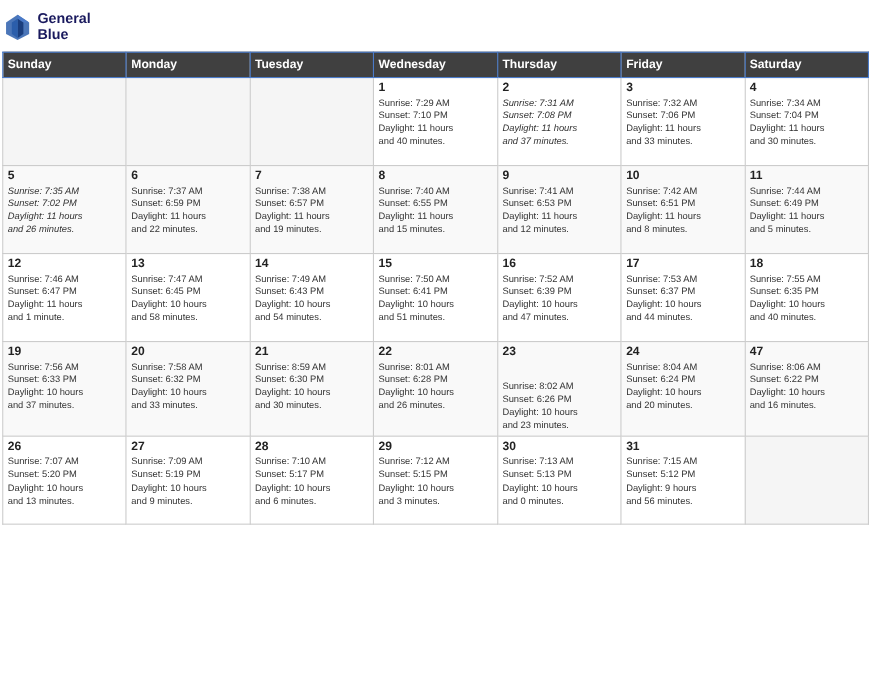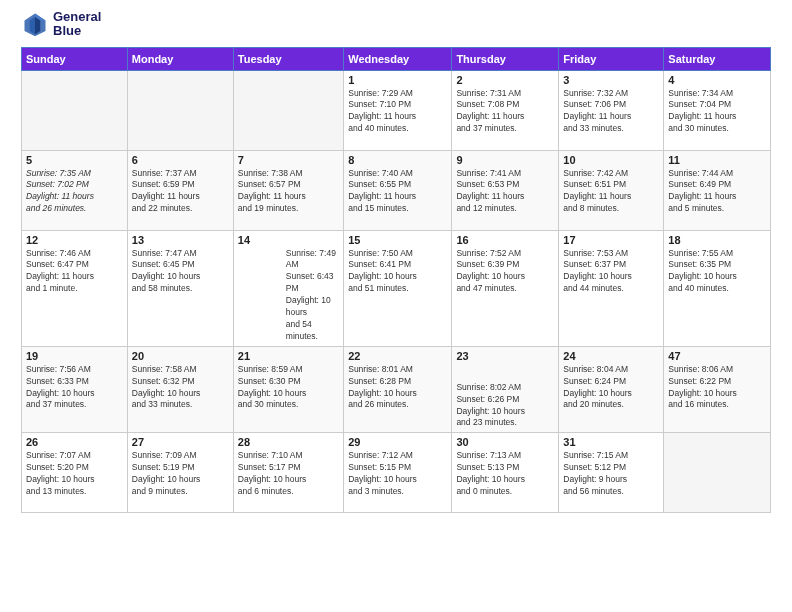--- a/index.html
+++ b/index.html
@@ -6,21 +6,21 @@
     body {
       font-family: Arial, sans-serif;
       background: #fff;
       width: 792px;
       height: 612px;
       overflow: hidden;
     }
     .page {
       width: 792px;
       height: 612px;
-      padding: 10px 21px;
+      padding: 10px 2px;
       background: #fff;
     }
     .header {
       display: flex;
       justify-content: space-between;
       align-items: flex-start;
       margin-bottom: 8px;
     }
     .logo {
       display: flex;
@@ -50,21 +50,21 @@
     .location {
       font-size: 14px;
       color: #555;
     }
     .calendar {
       width: 100%;
       border-collapse: collapse;
       border: 1px solid #ccc;
     }
     .calendar th {
-      background: #6d28d9;
+      background: #404040;
       color: #fff;
       font-size: 11px;
       font-weight: bold;
       padding: 5px 4px;
       text-align: left;
       border: 1px solid #4a7ac8;
     }
     .calendar td {
       vertical-align: top;
       border: 1px solid #ccc;
@@ -131,21 +131,21 @@
           <td class="empty"></td>
           <td>
             <div class="day-num">1</div>
             <div class="day-info" style="white-space: pre-line;">Sunrise: 7:29 AM
 Sunset: 7:10 PM
 Daylight: 11 hours
 and 40 minutes.</div>
           </td>
           <td>
             <div class="day-num">2</div>
-            <div class="day-info" style="white-space: pre-line;">Sunrise: 7:31 AM
+            <div class="day-info" style="white-space: pre-line; font-style: italic;">Sunrise: 7:31 AM
 Sunset: 7:08 PM
 Daylight: 11 hours
 and 37 minutes.</div>
           </td>
           <td>
             <div class="day-num">3</div>
             <div class="day-info" style="white-space: pre-line;">Sunrise: 7:32 AM
 Sunset: 7:06 PM
 Daylight: 11 hours
 and 33 minutes.</div>
@@ -219,21 +219,21 @@
           </td>
           <td>
             <div class="day-num">13</div>
             <div class="day-info" style="white-space: pre-line;">Sunrise: 7:47 AM
 Sunset: 6:45 PM
 Daylight: 10 hours
 and 58 minutes.</div>
           </td>
           <td>
             <div class="day-num">14</div>
-            <div class="day-info" style="white-space: pre-line; margin-left: 48px;">Sunrise: 7:49 AM
+            <div class="day-info" style="white-space: pre-line;">Sunrise: 7:49 AM
 Sunset: 6:43 PM
 Daylight: 10 hours
 and 54 minutes.</div>
           </td>
           <td>
             <div class="day-num">15</div>
             <div class="day-info" style="white-space: pre-line;">Sunrise: 7:50 AM
 Sunset: 6:41 PM
 Daylight: 10 hours
 and 51 minutes.</div>

